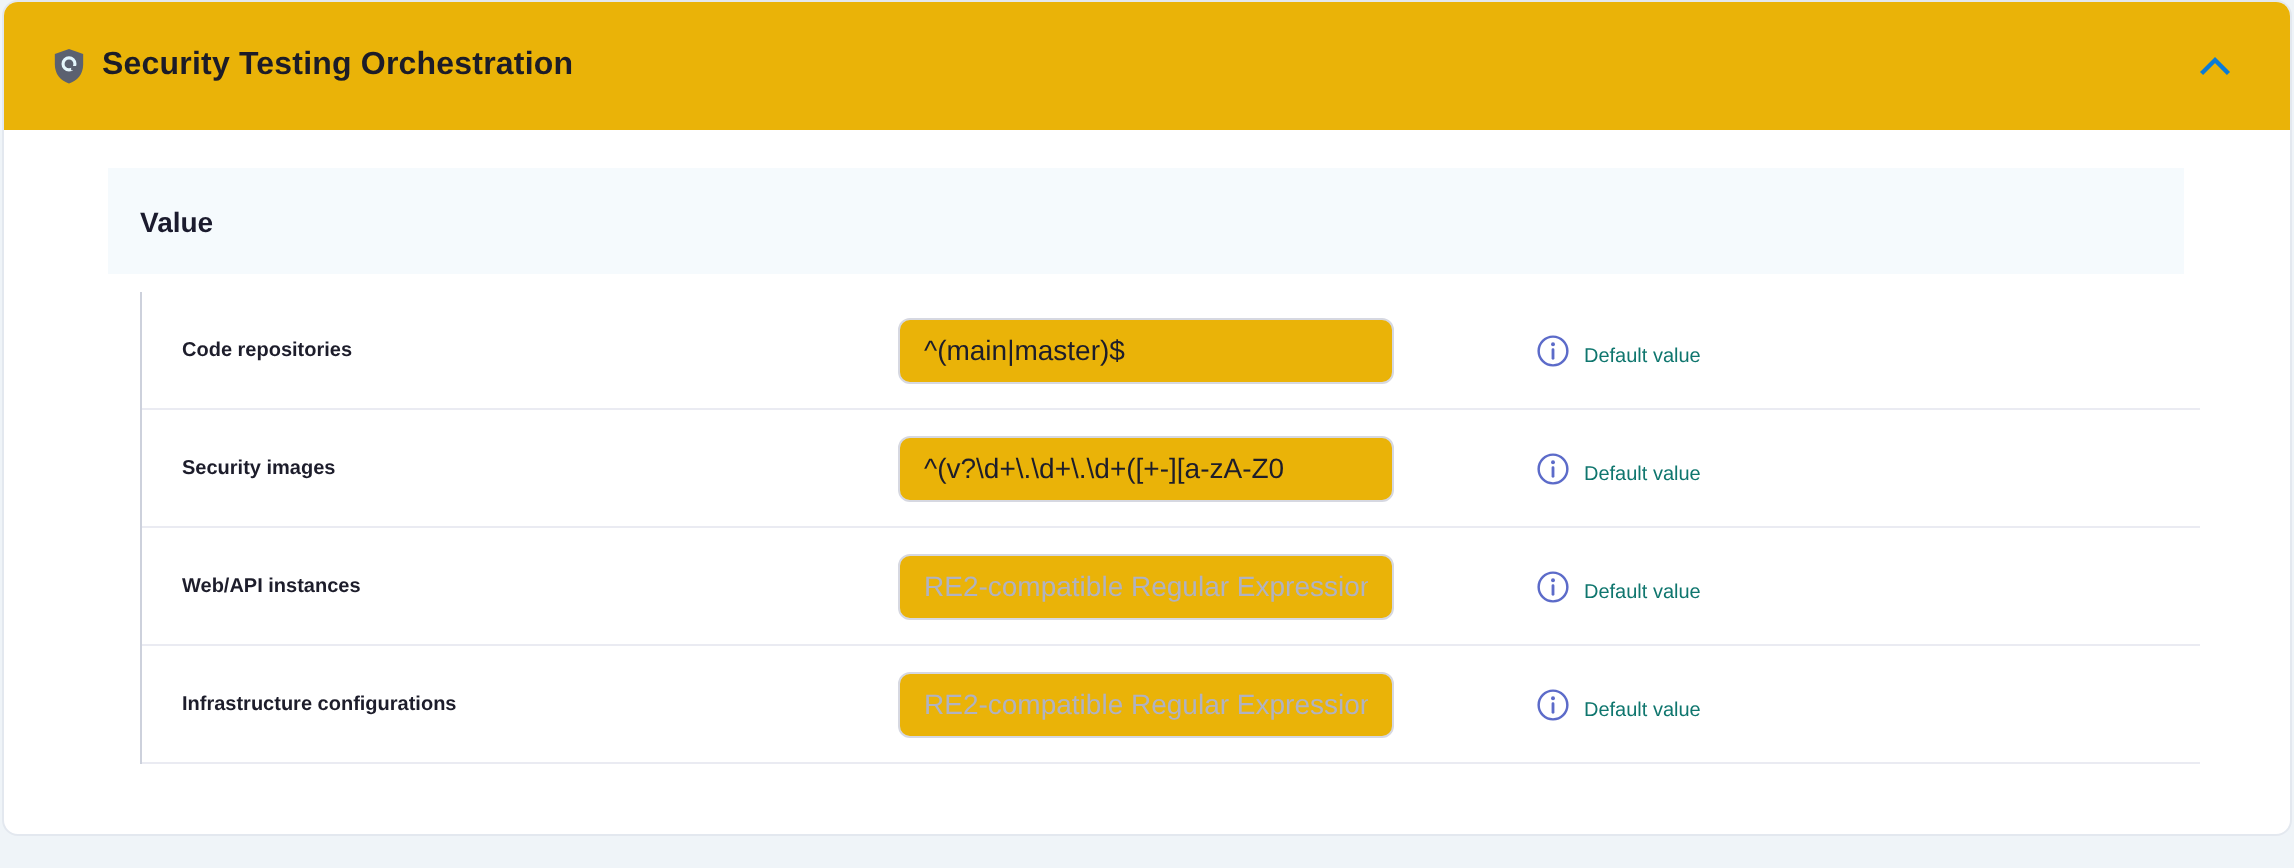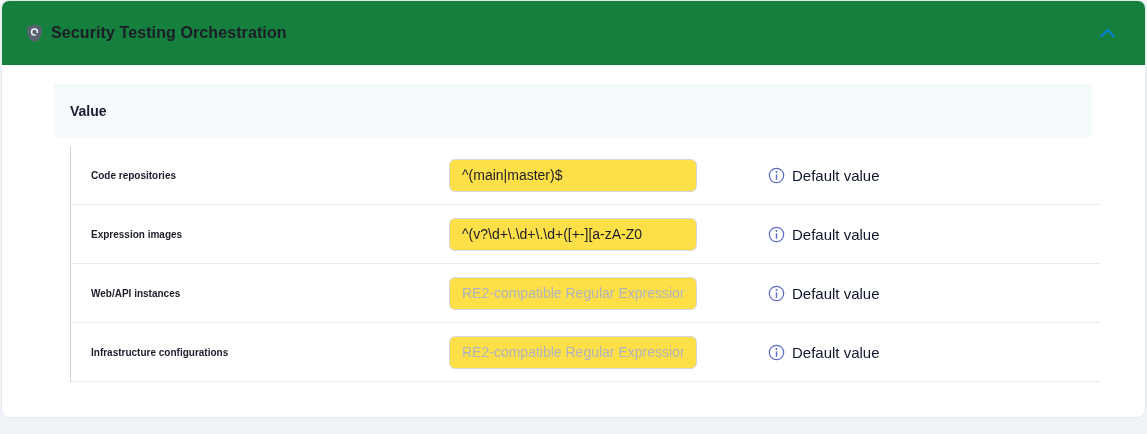--- a/index.html
+++ b/index.html
@@ -13,21 +13,21 @@
     width: 1145px; height: 418px;
     margin: 0 1px;
     background: #ffffff;
     border: 1px solid #e3e8ef;
     border-radius: 8px;
     overflow: hidden;
   }
   
   .panel-header {
     height: 64px;
-    background: #15803d;
+    background: #eab308;
     display: flex; align-items: center;
     padding: 0 28px 0 24px;
     cursor: pointer;
   }
   .shield-wrap { width: 17px; height: 20px; margin-right: 8px; display: flex; align-items: center; }
   .panel-title {
     font-size: 16px; font-weight: 700; color: #1c1c28;
     letter-spacing: .1px;
   }
   .spacer { flex: 1; }
@@ -60,28 +60,28 @@
   .row-name {
     width: 378px; padding-left: 20px;
     font-size: 10px; font-weight: 700; color: #1d1d2b;
   }
   .regex-input {
     width: 248px; height: 33px;
     border: 1px solid #d6d8e1; border-radius: 6px;
     padding: 0 12px;
     font-family: "Liberation Sans", "DejaVu Sans", sans-serif;
     font-size: 14px; color: #1d1d2b;
-    background: #fde047;
+    background: #eab308;
     outline: none;
   }
   .regex-input::placeholder { color: #b0b2c2; opacity: 1; }
   .default-link {
     margin-left: 71px;
     display: flex; align-items: flex-end; gap: 7px;
-    color: #0f172a; font-size: 15px;
+    color: #0f766e; font-size: 10px;
     cursor: pointer; text-decoration: none;
   }
   .info-wrap { width: 17px; height: 17px; display: flex; }
 </style>
 </head>
 <body>
 
 <div class="card">
 
   <div class="panel-header">
@@ -116,21 +116,21 @@
           <circle cx="9" cy="9" r="7.6" fill="none" stroke="#5c6bc9" stroke-width="1.3"></circle>
           <circle cx="9" cy="5.4" r="1.05" fill="#5c6bc9"></circle>
           <rect x="8.25" y="7.6" width="1.5" height="6" rx="0.7" fill="#5c6bc9"></rect>
         </svg>
       </span>
       <span>Default value</span>
     </a>
   </div>
 
   <div class="row">
-    <span class="row-name">Expression images</span>
+    <span class="row-name">Security images</span>
     <input class="regex-input" type="text" value="^(v?\d+\.\d+\.\d+([+-][a-zA-Z0" style="">
     <a class="default-link">
       <span class="info-wrap">
         <svg width="17" height="17" viewBox="0 0 18 18">
           <circle cx="9" cy="9" r="7.6" fill="none" stroke="#5c6bc9" stroke-width="1.3"></circle>
           <circle cx="9" cy="5.4" r="1.05" fill="#5c6bc9"></circle>
           <rect x="8.25" y="7.6" width="1.5" height="6" rx="0.7" fill="#5c6bc9"></rect>
         </svg>
       </span>
       <span>Default value</span>

